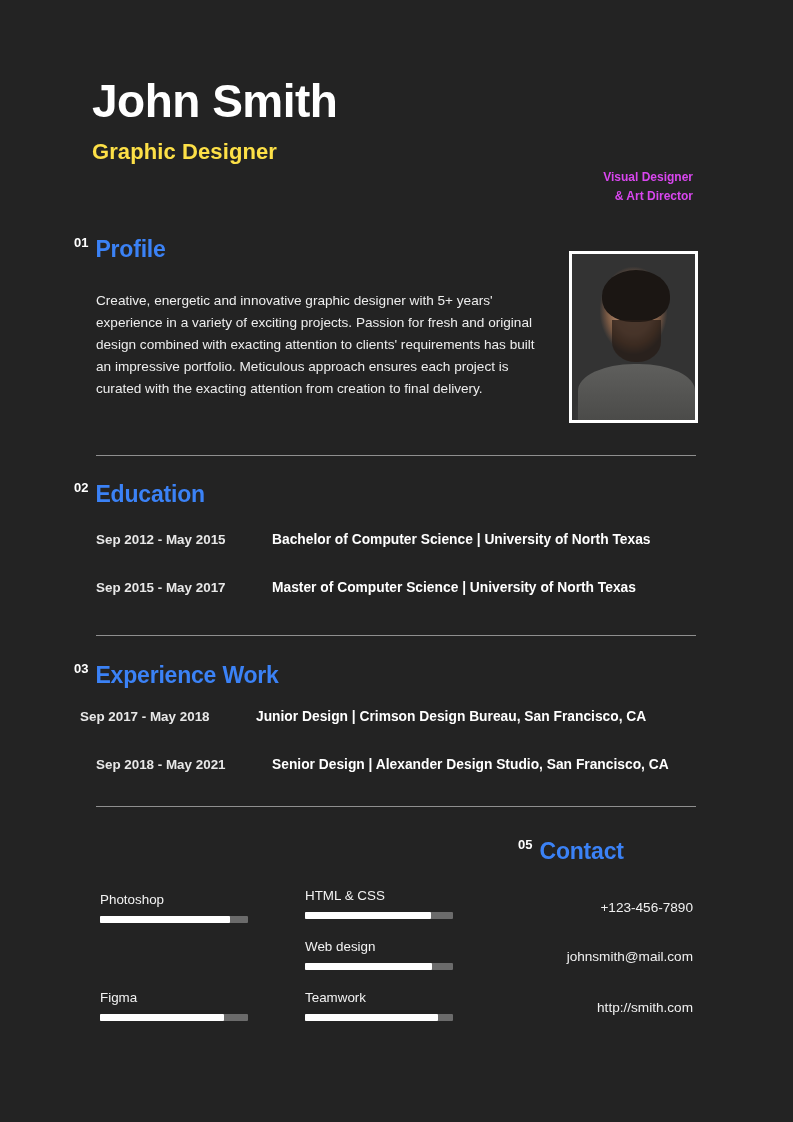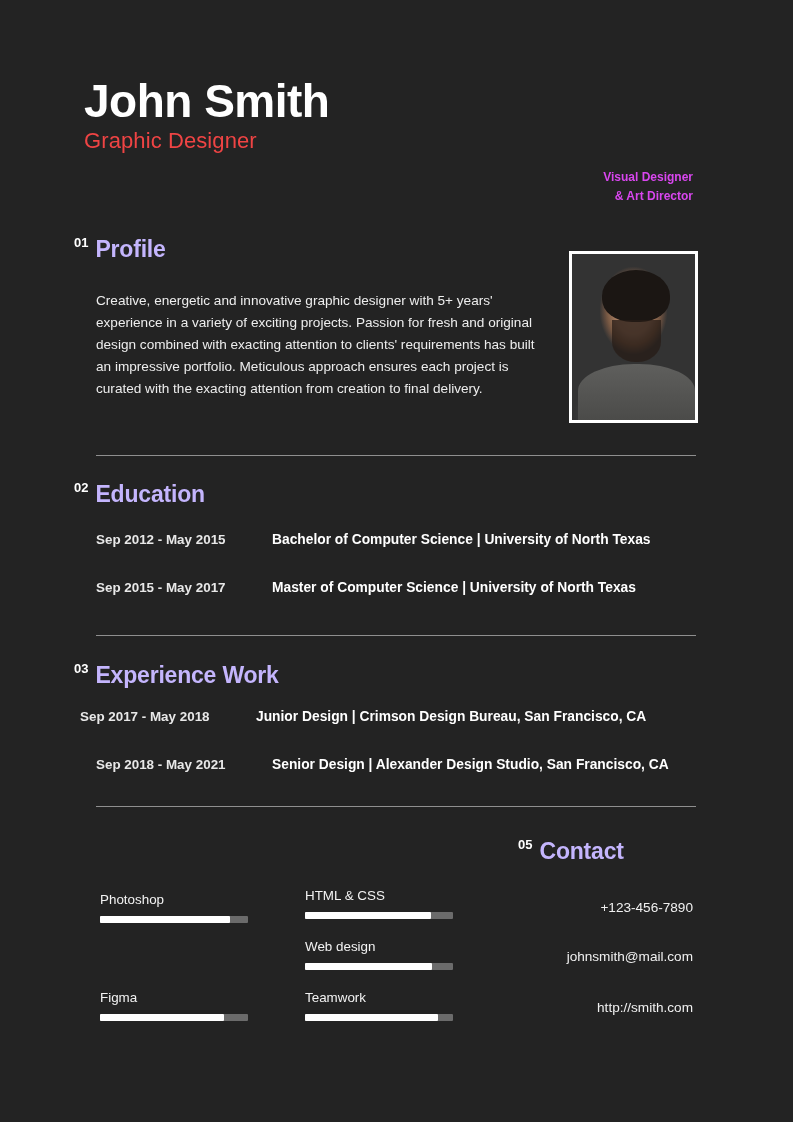--- a/index.html
+++ b/index.html
@@ -15,36 +15,36 @@
     position: relative;
     width: 793px;
     height: 1122px;
     background: #232323;
     padding: 0;
   }
 
   
   .header {
     position: absolute;
-    left: 84px;
+    left: 92px;
     top: 78px;
     width: 600px;
   }
   .name {
     font-size: 46px;
     font-weight: bold;
     letter-spacing: -0.5px;
     line-height: 1.0;
     color: #ffffff;
   }
   .job-title {
-    margin-top: 4px;
+    margin-top: 15px;
     font-size: 22px;
-    font-weight: 400;
-    color: #ef4444;
+    font-weight: 700;
+    color: #fde047;
     letter-spacing: 0.1px;
   }
   .tagline {
     position: absolute;
     right: 100px;
     top: 168px;
     width: 220px;
     text-align: right;
     font-size: 12px;
     font-weight: bold;
@@ -62,21 +62,21 @@
     font-size: 13px;
     font-weight: bold;
     color: #ffffff;
     margin-right: 7px;
     position: relative;
     top: -10px;
   }
   .sec-title {
     font-size: 23px;
     font-weight: bold;
-    color: #c4b5fd;
+    color: #3b82f6;
     letter-spacing: -0.2px;
   }
 
   
   .profile-text {
     position: absolute;
     left: 96px;
     top: 290px;
     width: 440px;
     font-size: 13.6px;

